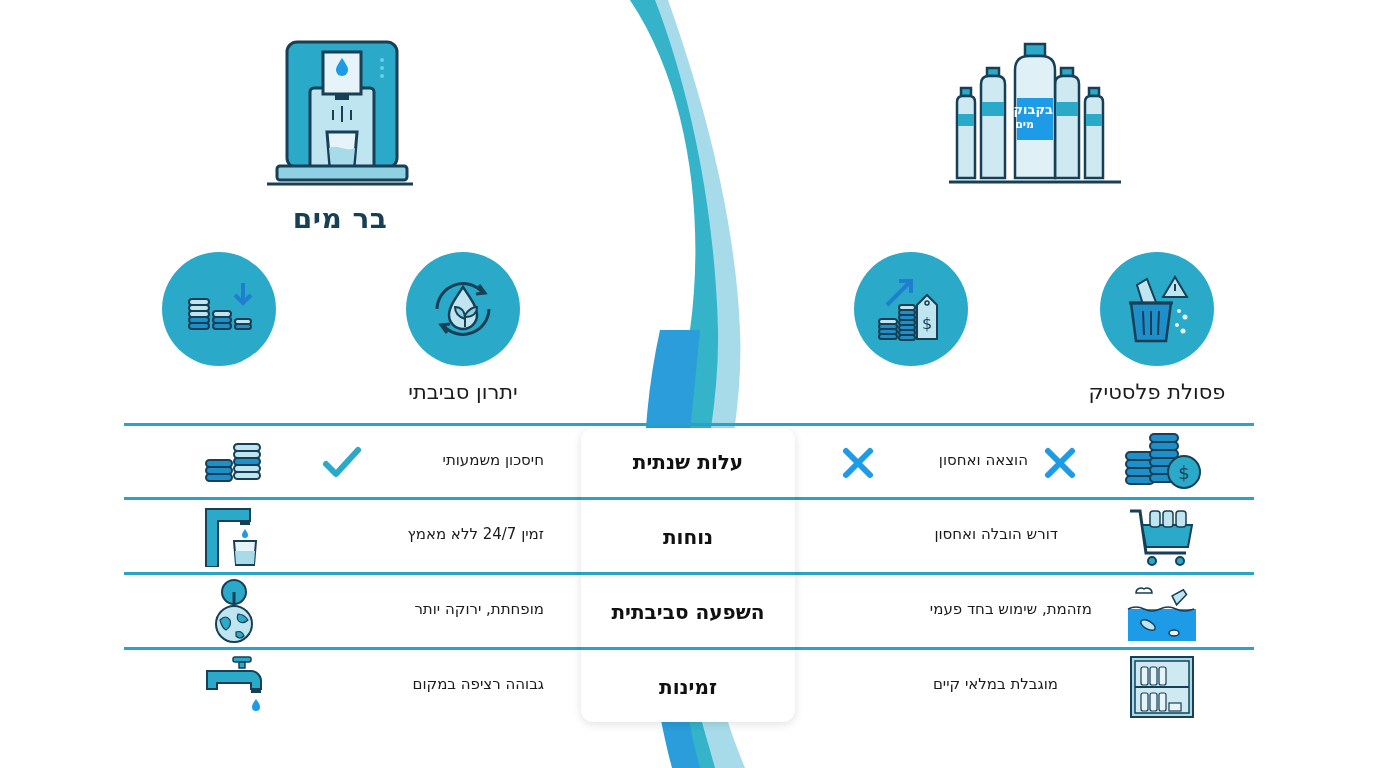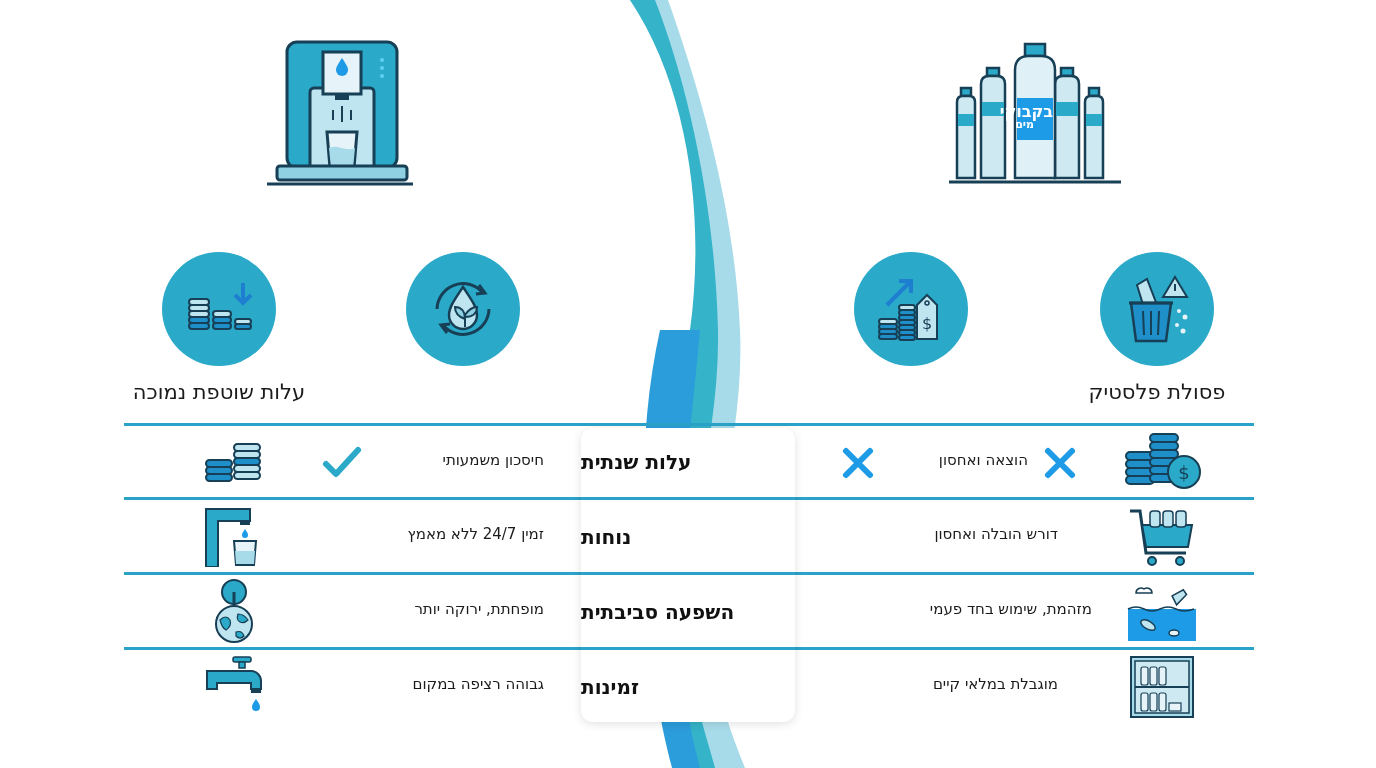--- a/index.html
+++ b/index.html
@@ -12,21 +12,21 @@
   .hero-icon { display: block; margin: 0 auto; }
   .hero-title { font-family: "DejaVu Sans", sans-serif; font-weight: bold; font-size: 28px; color: #173f55; margin-top: 10px; letter-spacing: 0.5px; }
 
   .feature { position: absolute; width: 190px; text-align: center; }
   .feature .circle { width: 114px; height: 114px; border-radius: 50%; background: #2aa9c9; margin: 0 auto; display: flex; align-items: center; justify-content: center; }
   .feature .label { font-size: 21px; margin-top: 14px; color: #1b1b1b; white-space: nowrap; }
 
   .hline { position: absolute; height: 3px; background: #2ba3c9; }
 
   .center-card { position: absolute; left: 581px; top: 428px; width: 214px; height: 294px; background: #ffffff; border-radius: 12px; box-shadow: 0 2px 10px rgba(0,0,0,0.12); }
-  .cat { position: absolute; left: 581px; width: 214px; text-align: left; font-weight: bold; font-size: 20px; color: #111; }
+  .cat { position: absolute; left: 581px; width: 214px; text-align: center; font-weight: bold; font-size: 20px; color: #111; }
 
   .cell { position: absolute; font-size: 15px; color: #1b1b1b; white-space: nowrap; direction: rtl; }
   .row-icon { position: absolute; }
   .mark { position: absolute; }
 </style>
 </head>
 <body>
 
 <svg class="wave" viewBox="0 0 1376 768">
   <path d="M630 0 C 700 90, 720 220, 700 330 C 680 440, 630 520, 655 640 C 665 700, 680 740, 690 768 L 745 768 C 730 730, 715 690, 712 640 C 705 540, 745 440, 740 330 C 735 210, 700 90, 668 0 Z" fill="#a8dbe9"></path>
@@ -47,20 +47,21 @@
         <circle cx="117" cy="36" r="2" fill="#5fd3f0"></circle>
       <line x1="68" y1="70" x2="68" y2="80" stroke="#173f55" stroke-width="2"></line>
       <line x1="77" y1="66" x2="77" y2="82" stroke="#173f55" stroke-width="2"></line>
       <line x1="86" y1="70" x2="86" y2="80" stroke="#173f55" stroke-width="2"></line>
       <path d="M62 92 h30 l-3 36 h-24 z" fill="#e6f4f9" stroke="#173f55" stroke-width="3"></path>
       <path d="M64 108 c8 -4 16 4 26 0 l-2 20 h-22 z" fill="#a8dbe9"></path>
       <rect x="12" y="126" width="130" height="14" rx="3" fill="#8fd0e2" stroke="#173f55" stroke-width="3"></rect>
       <line x1="2" y1="144" x2="148" y2="144" stroke="#173f55" stroke-width="3"></line>
     </svg>
   </span>
+  <div class="hero-title">בר מים</div>
 </div>
 
 <div class="hero" style="left:935px; top:40px; width:200px;">
   <span class="hero-icon" style="position:relative; width:180px; height:148px;">
     <svg width="180" height="148" viewBox="0 0 180 148">
       <g stroke="#173f55" stroke-width="2.5">
         <rect x="16" y="48" width="10" height="8" fill="#2aa9c9"></rect>
         <path d="M12 62 q0 -6 6 -6 h6 q6 0 6 6 v76 h-18 z" fill="#cfe9f2"></path>
         <rect x="144" y="48" width="10" height="8" fill="#2aa9c9"></rect>
         <path d="M140 62 q0 -6 6 -6 h6 q6 0 6 6 v76 h-18 z" fill="#cfe9f2"></path>
@@ -71,57 +72,57 @@
         <rect x="80" y="4" width="20" height="12" fill="#2aa9c9"></rect>
         <path d="M70 30 q0 -14 14 -14 h12 q14 0 14 14 v108 h-40 z" fill="#dff1f7"></path>
       </g>
       <rect x="13" y="74" width="16" height="12" fill="#2aa9c9"></rect>
       <rect x="141" y="74" width="16" height="12" fill="#2aa9c9"></rect>
       <rect x="37" y="62" width="22" height="14" fill="#2aa9c9"></rect>
       <rect x="111" y="62" width="22" height="14" fill="#2aa9c9"></rect>
       <rect x="72" y="58" width="36" height="42" fill="#1e9be6"></rect>
       <line x1="4" y1="142" x2="176" y2="142" stroke="#173f55" stroke-width="3"></line>
     </svg>
-    <span style="position:absolute; left:72px; top:62px; width:36px; text-align:center; font-size:16px; color:#fff; font-weight:bold;">בקבוקי</span>
+    <span style="position:absolute; left:72px; top:62px; width:36px; text-align:center; font-size:13px; color:#fff; font-weight:bold;">בקבוקי</span>
     <span style="position:absolute; left:72px; top:78px; width:17px; text-align:left; font-size:11px; color:#fff; font-weight:bold;">מים</span>
   </span>
 </div>
 
 <div class="feature" style="left:368px; top:252px;">
   <div class="circle">
     <svg width="80" height="80" viewBox="0 0 80 80">
       <path d="M14 40 a26 26 0 0 1 46 -16" fill="none" stroke="#173f55" stroke-width="3"></path>
       <path d="M66 40 a26 26 0 0 1 -46 16" fill="none" stroke="#173f55" stroke-width="3"></path>
       <path d="M56 16 l6 8 l-9 1" fill="none" stroke="#173f55" stroke-width="3"></path>
       <path d="M24 64 l-6 -8 l9 -1" fill="none" stroke="#173f55" stroke-width="3"></path>
       <path d="M40 18 c-8 12 -14 20 -14 28 a14 14 0 0 0 28 0 c0 -8 -6 -16 -14 -28z" fill="#bfe5f0" stroke="#173f55" stroke-width="2.5"></path>
       <path d="M42 58 v-14 M42 50 c-6 -2 -10 -6 -10 -12 c6 0 10 4 10 12 M42 46 c4 -6 8 -8 12 -8 c0 6 -4 10 -12 10" fill="#8fd0e2" stroke="#173f55" stroke-width="2"></path>
     </svg>
   </div>
+  <div class="label">יתרון סביבתי</div>
 </div>
 
 <div class="feature" style="left:124px; top:252px;">
   <div class="circle">
     <svg width="80" height="80" viewBox="0 0 80 80">
       <g stroke="#173f55" stroke-width="2" fill="#1e8fc9">
         <rect x="10" y="30" width="20" height="6" rx="3" fill="#bfe5f0"></rect>
           <rect x="10" y="36" width="20" height="6" rx="3" fill="#bfe5f0"></rect>
         <rect x="10" y="42" width="20" height="6" rx="3" fill="#bfe5f0"></rect>
           <rect x="10" y="48" width="20" height="6" rx="3"></rect>
         <rect x="10" y="54" width="20" height="6" rx="3"></rect>
         <rect x="34" y="42" width="18" height="6" rx="3" fill="#bfe5f0"></rect>
           <rect x="34" y="48" width="18" height="6" rx="3"></rect>
         <rect x="34" y="54" width="18" height="6" rx="3"></rect>
         <rect x="56" y="50" width="16" height="5" rx="2.5" fill="#bfe5f0"></rect>
           <rect x="56" y="55" width="16" height="5" rx="2.5"></rect>
       </g>
       <path d="M64 14 v18 M56 26 l8 8 l8 -8" fill="none" stroke="#1e7fd0" stroke-width="4"></path>
     </svg>
   </div>
-  <div class="label">עלות שוטפת נמוכה</div>
 </div>
 
 <div class="feature" style="left:1062px; top:252px;">
   <div class="circle">
     <svg width="80" height="80" viewBox="0 0 80 80">
       <path d="M20 16 l10 -6 l10 26 l-12 6 z" fill="#bfe5f0" stroke="#173f55" stroke-width="2"></path>
       <path d="M14 34 h40 l-5 38 h-30 z" fill="#1e8fc9" stroke="#173f55" stroke-width="2.5"></path>
       <line x1="12" y1="34" x2="56" y2="34" stroke="#173f55" stroke-width="3"></line>
       <line x1="26" y1="42" x2="27" y2="66" stroke="#173f55" stroke-width="2"></line>
       <line x1="34" y1="42" x2="34" y2="66" stroke="#173f55" stroke-width="2"></line>

